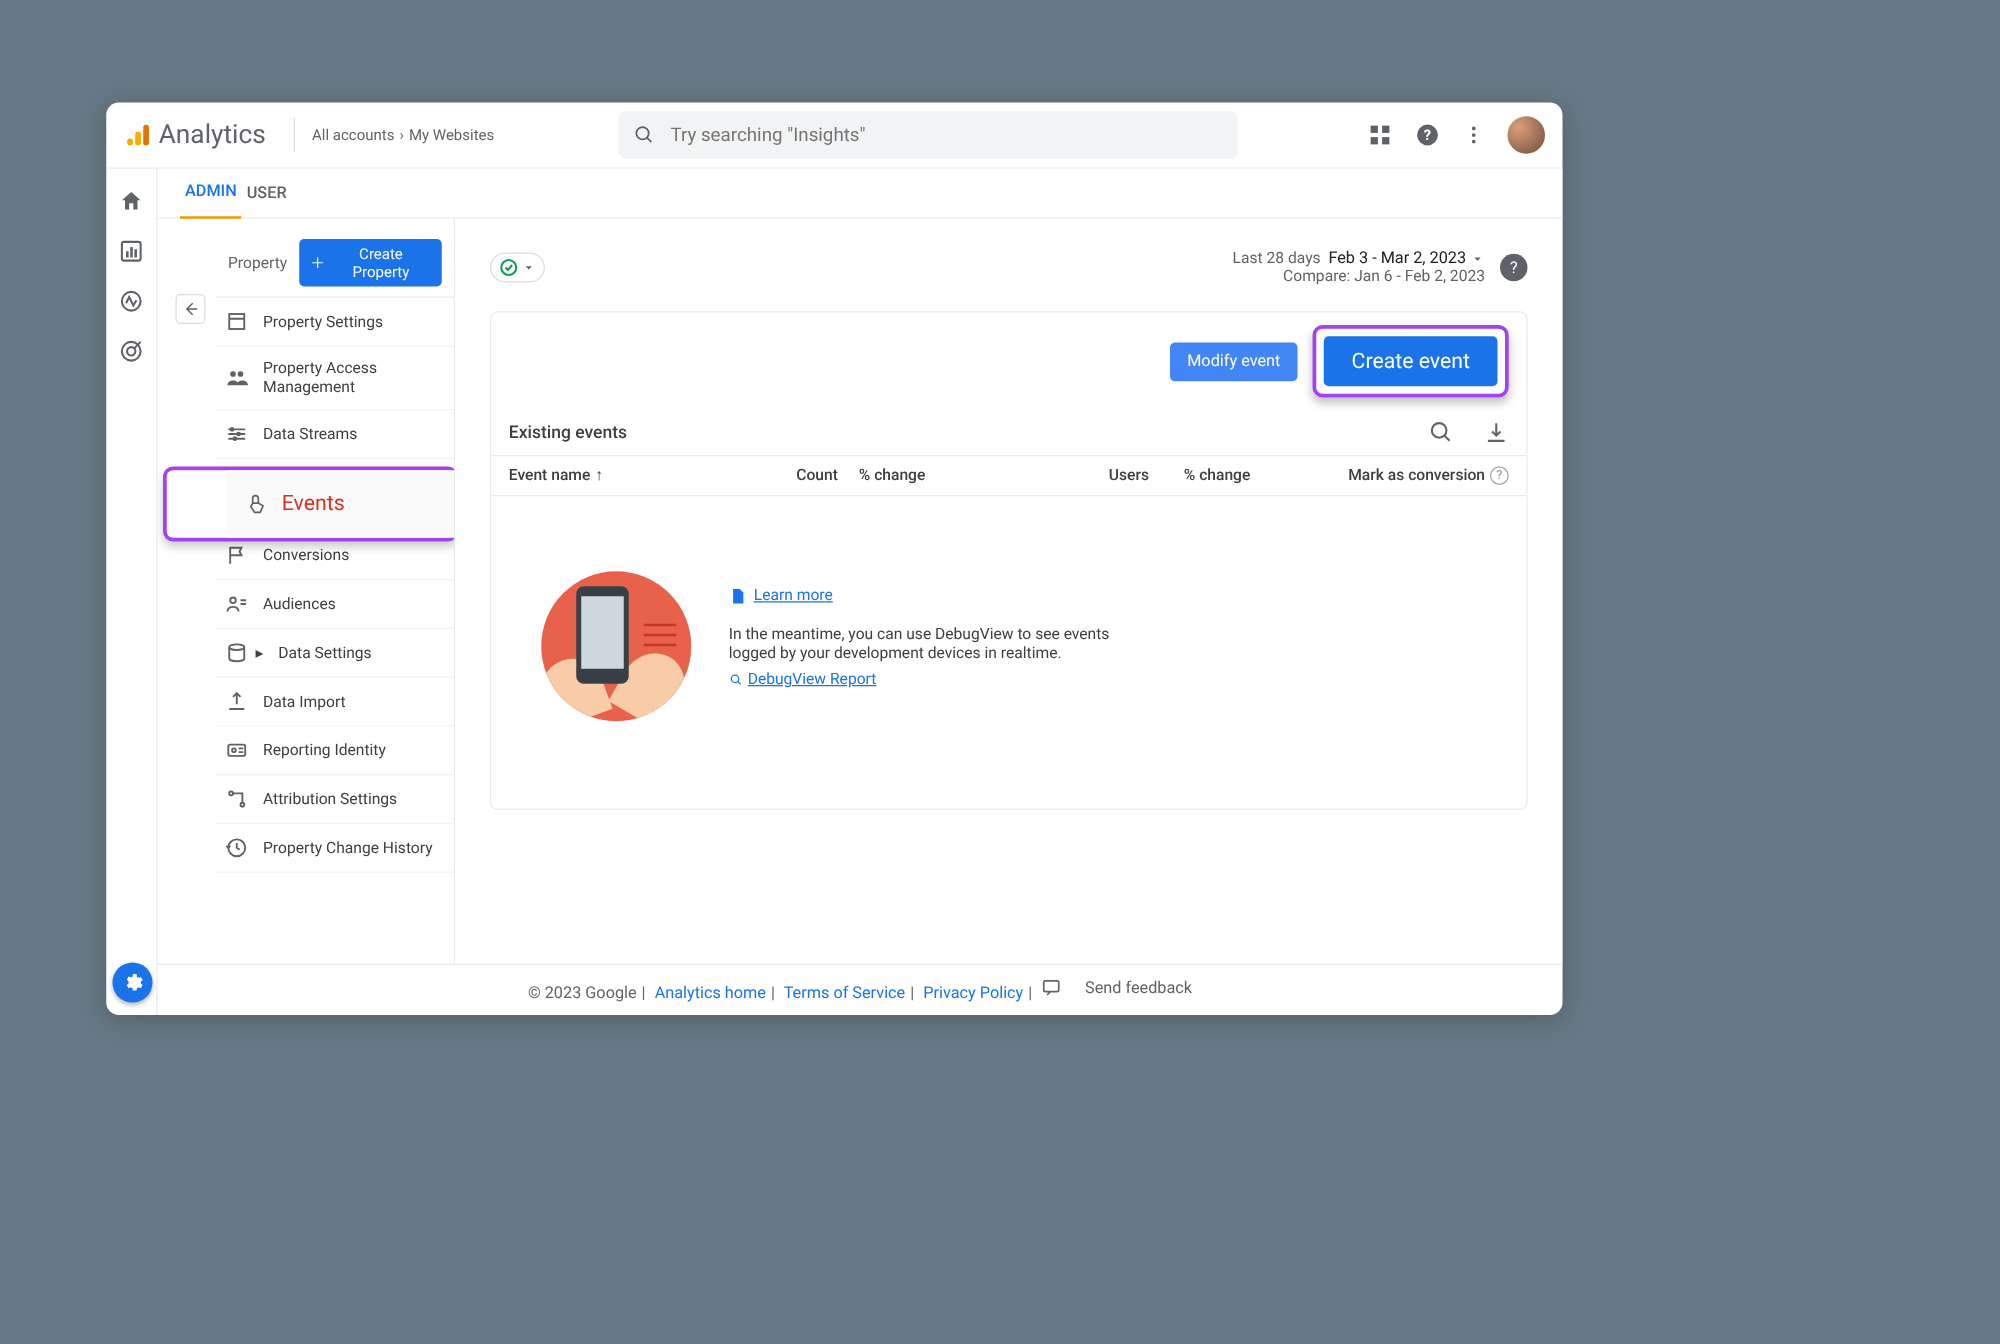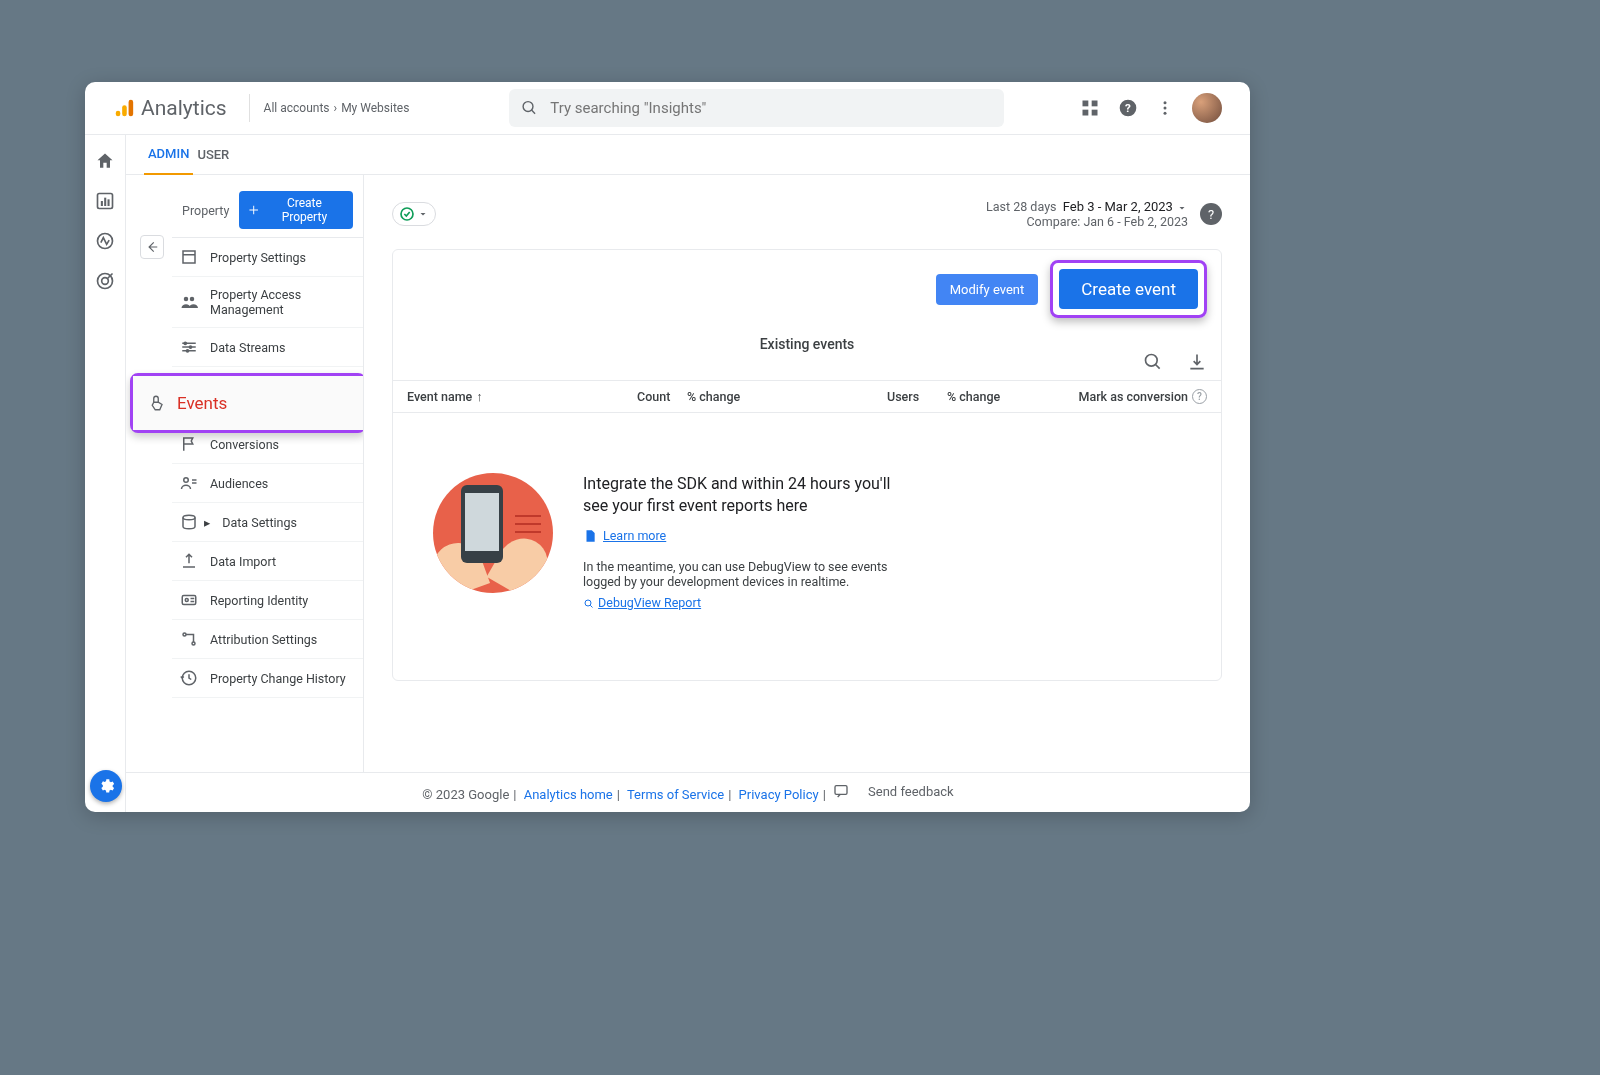--- a/index.html
+++ b/index.html
@@ -3,21 +3,21 @@
 <meta charset="utf-8">
 <style>
   * { box-sizing: border-box; margin: 0; padding: 0; font-family: Roboto, Arial, sans-serif; }
   body { background: #667885; width: 1600px; height: 1075px; overflow: hidden; position: relative; }
   .window {
     position: absolute; left: 85px; top: 82px; width: 1165px; height: 730px;
     background: #fff; border-radius: 10px; box-shadow: 0 4px 20px rgba(0,0,0,0.2);
     overflow: hidden; display: flex; flex-direction: column;
   }
   
-  .header { height: 53px; display: flex; align-items: center; padding: 0 28px; border-bottom: 1px solid #e8eaed; }
+  .header { height: 53px; display: flex; align-items: center; padding: 0 14px; border-bottom: 1px solid #e8eaed; }
   .logo { display: flex; align-items: center; gap: 6px; margin-right: 16px; }
   .logo-icon { width: 22px; height: 22px; }
   .logo-text { font-size: 21px; color: #5f6368; font-weight:400;}
   .vline { width:1px; height:28px; background:#e0e0e0; margin:0 14px 0 6px;}
   .accounts { font-size: 12px; color: #5f6368; display:flex; gap:4px; align-items:center;}
   .search {
     margin-left: 100px; flex: 0 0 495px; height: 38px; background: #f1f3f4; border-radius: 6px;
     display: flex; align-items: center; padding: 0 12px; gap: 12px;
   }
   .search-icon { color:#5f6368; }
@@ -43,37 +43,37 @@
   .propcol::-webkit-scrollbar{width:6px;} .propcol::-webkit-scrollbar-thumb{background:#dadce0;border-radius:3px;}
   .propheader { display:flex; align-items:center; padding:6px 10px 8px 56px; position:relative; }
   .propheader .lbl { font-size:12.5px; color:#5f6368;}
   .create-prop { margin-left:10px; background:#1a73e8; color:#fff; border:none; border-radius:4px; font-size:12px; padding:5px 9px; display:flex; align-items:center; gap:5px; cursor:pointer;}
   .back-btn { position:absolute; left:14px; top:60px; width:24px; height:24px; border:1px solid #dadce0; border-radius:4px; background:#fff; display:flex; align-items:center; justify-content:center; cursor:pointer; z-index:3;}
   .sidelist { margin-left:46px; border-top:1px solid #e8eaed; }
   .sideitem { display:flex; align-items:center; gap:12px; padding:10px 8px; font-size:12.5px; color:#3c4043; cursor:pointer; border-bottom:1px solid #f1f3f4;}
   .sideitem .sicon{ width:18px; color:#5f6368; flex-shrink:0;}
   .sideitem.highlight { color:#d93025; background:#fafafa; }
   .highlight-wrap { position:absolute; left:4px; width:236px; border:3px solid #a142f4; border-radius:8px; box-shadow:0 4px 8px rgba(0,0,0,.2); background:#fff; z-index:2; padding:0;}
-  .highlight-wrap .sideitem{ padding:16px 8px 16px 14px; border:none; font-size:17px; font-weight:400;}
+  .highlight-wrap .sideitem{ padding:16px 8px 16px 14px; border:none; font-size:17px; font-weight:400;margin-left:48px;}
 
   .main { flex:1; padding:24px 28px; overflow:auto; position:relative; }
   .toprow { display:flex; align-items:center; }
   .status-chip { display:flex; align-items:center; gap:2px; border:1px solid #dadce0; border-radius:16px; padding:3px 6px; cursor:pointer;}
   .status-chip svg{color:#0f9d58;}
   .status-chip .chev{color:#5f6368;}
   .daterange { margin-left:auto; text-align:right; font-size:12.5px; color:#5f6368;}
   .daterange .main-range{color:#202124; font-size:13px;}
   .help-round{ width:22px;height:22px;border-radius:50%;background:#5f6368;color:#fff;display:flex;align-items:center;justify-content:center;font-size:13px; margin-left:12px; cursor:pointer;}
 
   .card { margin-top:20px; border:1px solid #e8eaed; border-radius:6px; background:#fff; }
   .cardtop { display:flex; justify-content:flex-end; align-items:center; padding:10px 14px; gap:12px; position:relative;}
   .btn-flat { background:#4285f4; color:#fff; border:none; border-radius:4px; padding:8px 14px; font-size:13px; cursor:pointer;}
   .btn-create-wrap { border:3px solid #a142f4; border-radius:8px; padding:6px; box-shadow:0 4px 8px rgba(0,0,0,.25);}
   .btn-create { background:#1a73e8; color:#fff; border:none; border-radius:4px; padding:10px 22px; font-size:17px; cursor:pointer;}
-  .cardheader { padding:8px 14px; font-size:14px; font-weight:500; color:#3c4043; border-bottom:1px solid #e8eaed; display:flex; align-items:center;flex-direction:column;}
+  .cardheader { padding:8px 14px; font-size:14px; font-weight:500; color:#3c4043; border-bottom:1px solid #e8eaed; display:flex; align-items:center;}
   .cardheader .right-icons{margin-left:auto; display:flex; gap:24px; color:#5f6368;}
   .tablehead { display:flex; padding:8px 14px; font-size:12.5px; font-weight:500; color:#3c4043; border-bottom:1px solid #e8eaed;}
   .col-evt{flex:0 0 230px; display:flex; gap:4px; align-items:center;}
   .col-count{flex:0 0 50px;}
   .col-change{flex:0 0 100px;}
   .col-users{flex:0 0 60px;}
   .col-change2{flex:0 0 120px;}
   .col-mark{margin-left:auto; display:flex; gap:4px; align-items:center;}
   .qmark{width:15px;height:15px;border:1px solid #9aa0a6;border-radius:50%;font-size:10px;display:flex;align-items:center;justify-content:center;color:#9aa0a6;}
 
@@ -353,21 +353,20 @@
                   <div class="hand2"></div>
                 <div class="phone"></div>
                   <div class="screen"></div>
                 <div class="lines">
                     <div></div>
                     <div></div>
                     <div></div>
                   </div>
               </div>
               <div class="empty-text">
-                <h3>Integrate the SDK and within 24 hours you'll see your first event reports here</h3>
                 <div class="learn">
                     <svg width="14" height="14" viewBox="0 0 24 24" fill="#1a73e8">
                       <path d="M6 2h9l5 5v15H6z"></path>
                     </svg>
                     <a>Learn more</a>
                   </div>
                 <div class="sub">In the meantime, you can use DebugView to see events logged by your development devices in realtime.</div>
                 <div class="dv"><svg width="12" height="12" style="vertical-align:middle" viewBox="0 0 24 24" fill="none" stroke="#1a73e8" stroke-width="2">
                       <circle cx="10" cy="10" r="6"></circle>
                       <line x1="19" y1="19" x2="14.5" y2="14.5"></line>

